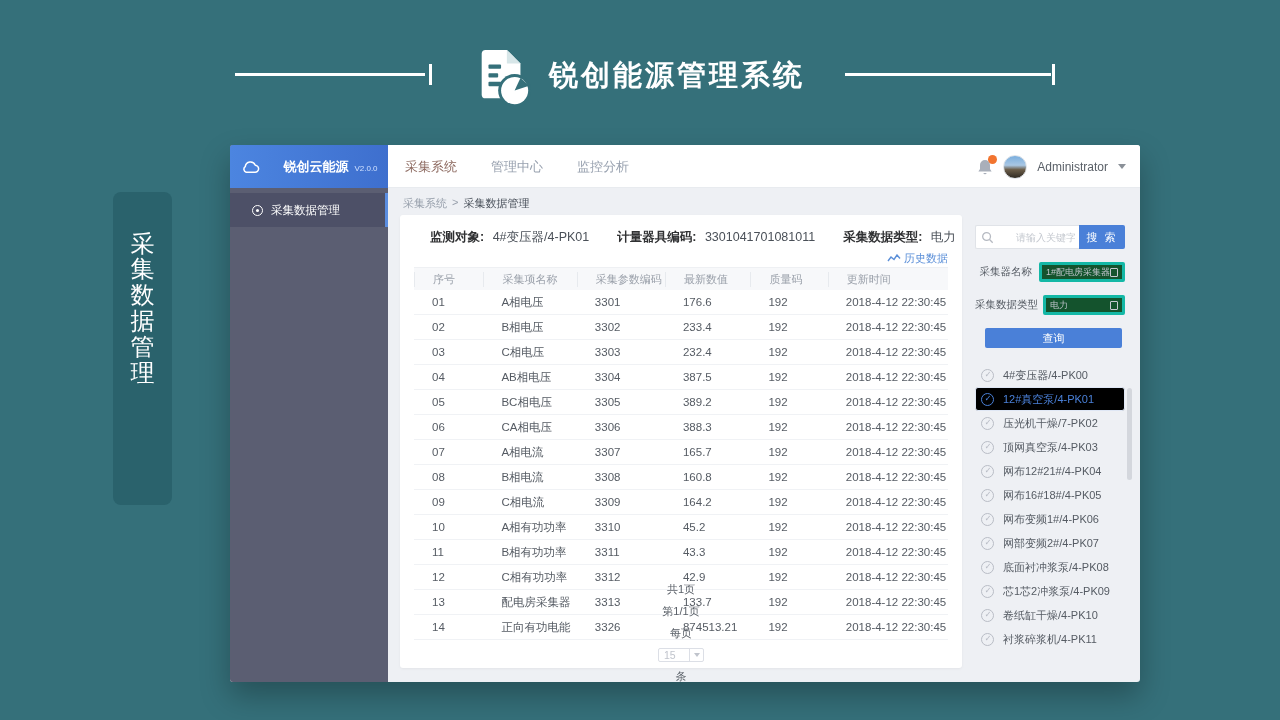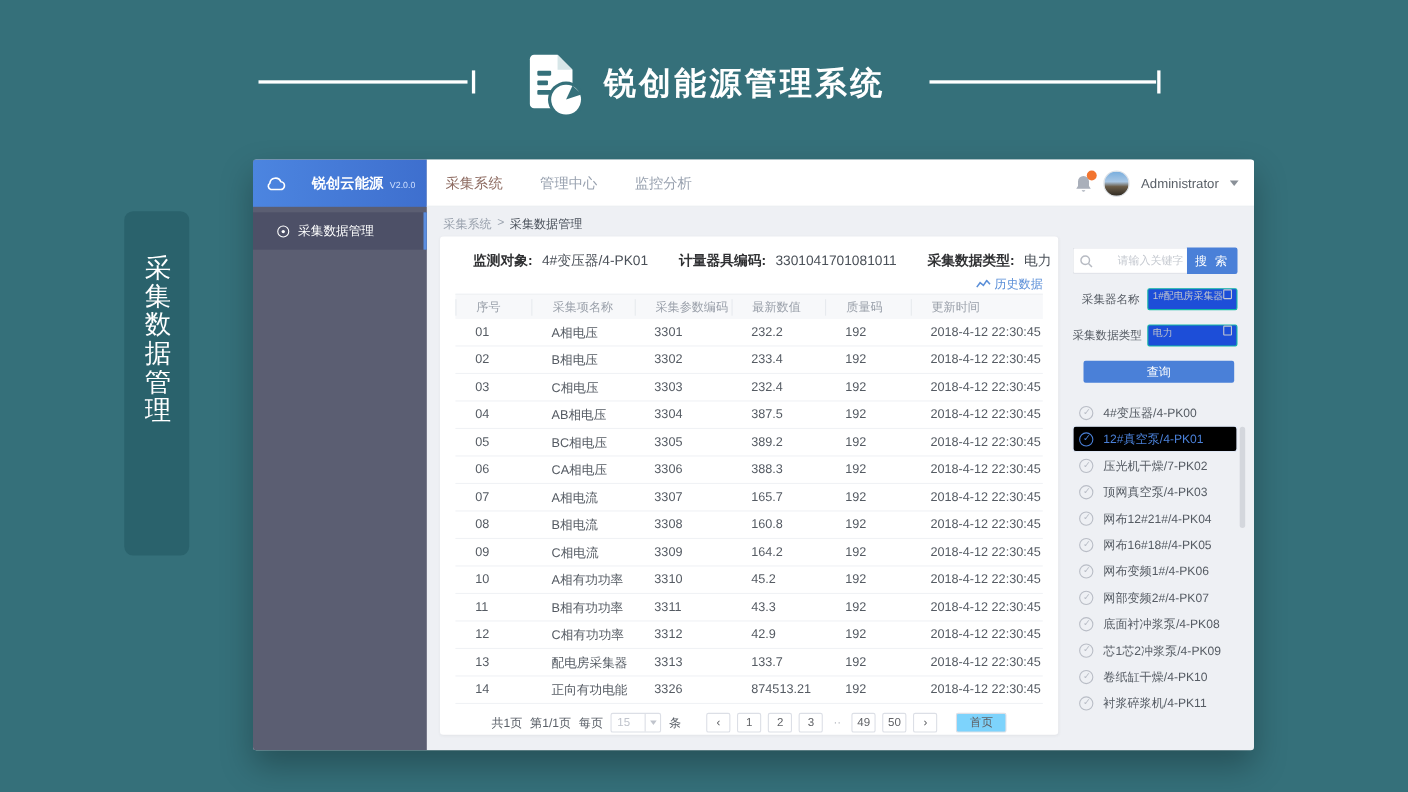--- a/index.html
+++ b/index.html
@@ -86,21 +86,21 @@
   .th { font-size:11px; color:#9aa0aa; padding-left:18px; border-left:1px solid #e7eaee;
         white-space:nowrap; overflow:hidden; }
   .tr { display:flex; height:25px; align-items:center; border-bottom:1px solid #f0f2f5; }
   .td { font-size:11.5px; color:#555b63; padding-left:18px; white-space:nowrap; overflow:hidden; }
   .c0 { width:13%; } .c1 { width:17.5%; } .c2 { width:16.5%; }
   .c3 { width:16%; } .c4 { width:14.5%; } .c5 { width:22.5%; }
 
   
   .pager { position:absolute; left:0; right:0; top:432px; height:20px; display:flex;
            align-items:center; justify-content:center; gap:7px; font-size:11px; color:#5a6068;
-           white-space:nowrap; }
+           white-space:nowrap;flex-direction:column; }
   .psel { display:flex; align-items:center; height:18px; border:1px solid #dcdfe6; border-radius:2px;
           background:#fff; cursor:pointer; }
   .psel-val { width:30px; padding-left:5px; color:#c0c4cc; font-size:10.5px; }
   .psel-caret { width:14px; height:100%; border-left:1px solid #dcdfe6; display:flex;
                 align-items:center; justify-content:center; }
   .psel-caret i { width:0; height:0; border-left:3px solid transparent; border-right:3px solid transparent;
                   border-top:4px solid #c0c4cc; }
   .pbtns { display:flex; gap:6px; margin-left:16px; }
   .pbtn { min-width:22px; height:18px; border:1px solid #dcdfe6; border-radius:2px; background:#fff;
           display:flex; align-items:center; justify-content:center; font-size:10.5px; color:#606266;
@@ -117,22 +117,22 @@
   .search-box svg { position:absolute; left:6px; top:6px; }
   .search-input { width:100%; height:24px; border:1px solid #e0e3e8; border-right:none;
                   border-radius:2px 0 0 2px; padding:0 4px 0 40px; font-size:10px; color:#5a6068;
                   background:#fff; outline:none; font-family:inherit; }
   .search-input::placeholder { color:#c5c9d0; }
   .search-btn { width:46px; height:24px; background:#4a80d8; color:#fff; border:none; border-radius:0 2px 2px 0;
                 font-size:11px; cursor:pointer; font-family:inherit; letter-spacing:2px; }
   .field-row { margin-top:13px; display:flex; align-items:center; }
   .field-label { width:68px; font-size:10.5px; color:#555b63; text-align:right; padding-right:7px;
                  white-space:nowrap; }
-  .field-ctrl { flex:1; height:20px; background:#1d4ed8; border:1px solid #14b8a6; border-radius:2px;
-                display:flex; padding:0 4px; cursor:pointer; }
+  .field-ctrl { flex:1; height:20px; background:#14532d; border:3px solid #14b8a6; border-radius:2px;
+                display:flex; align-items:center; padding:0 4px; cursor:pointer; }
   .field-val { flex:1; font-size:9px; color:#c0c4cc; white-space:nowrap; overflow:hidden; }
   .sel-icon { width:8px; height:9px; border:1px solid #c5c9d0; border-radius:1px; flex:none; }
   .query-btn { margin:13px 3px 0 10px; width:137px; height:20px; background:#4a80d8; color:#fff;
                border:none; border-radius:2px; font-size:11px; cursor:pointer; font-family:inherit; }
   .devices { margin-top:15px; }
   .dev { height:24px; display:flex; align-items:center; gap:9px; padding-left:5px; font-size:11px;
          color:#555b63; cursor:pointer; white-space:nowrap; border:1px solid transparent; }
   .dev.active { background:#000000; border:1px solid #dfe7f5; border-radius:3px; color:#4a80d8; }
   .chk { width:13px; height:13px; border:1px solid #b9bdc6; border-radius:50%; position:relative;
          flex:none; }
@@ -242,21 +242,21 @@
             <span class="th c2">采集参数编码</span>
             <span class="th c3">最新数值</span>
             <span class="th c4">质量码</span>
             <span class="th c5">更新时间</span>
           </div>
         <div class="tbody">
             <div class="tr">
               <span class="td c0">01</span>
               <span class="td c1">A相电压</span>
               <span class="td c2">3301</span>
-              <span class="td c3">232.2</span>
+              <span class="td c3">176.6</span>
               <span class="td c4">192</span>
               <span class="td c5">2018-4-12 22:30:45</span>
             </div>
             <div class="tr">
               <span class="td c0">02</span>
               <span class="td c1">B相电压</span>
               <span class="td c2">3302</span>
               <span class="td c3">233.4</span>
               <span class="td c4">192</span>
               <span class="td c5">2018-4-12 22:30:45</span>

